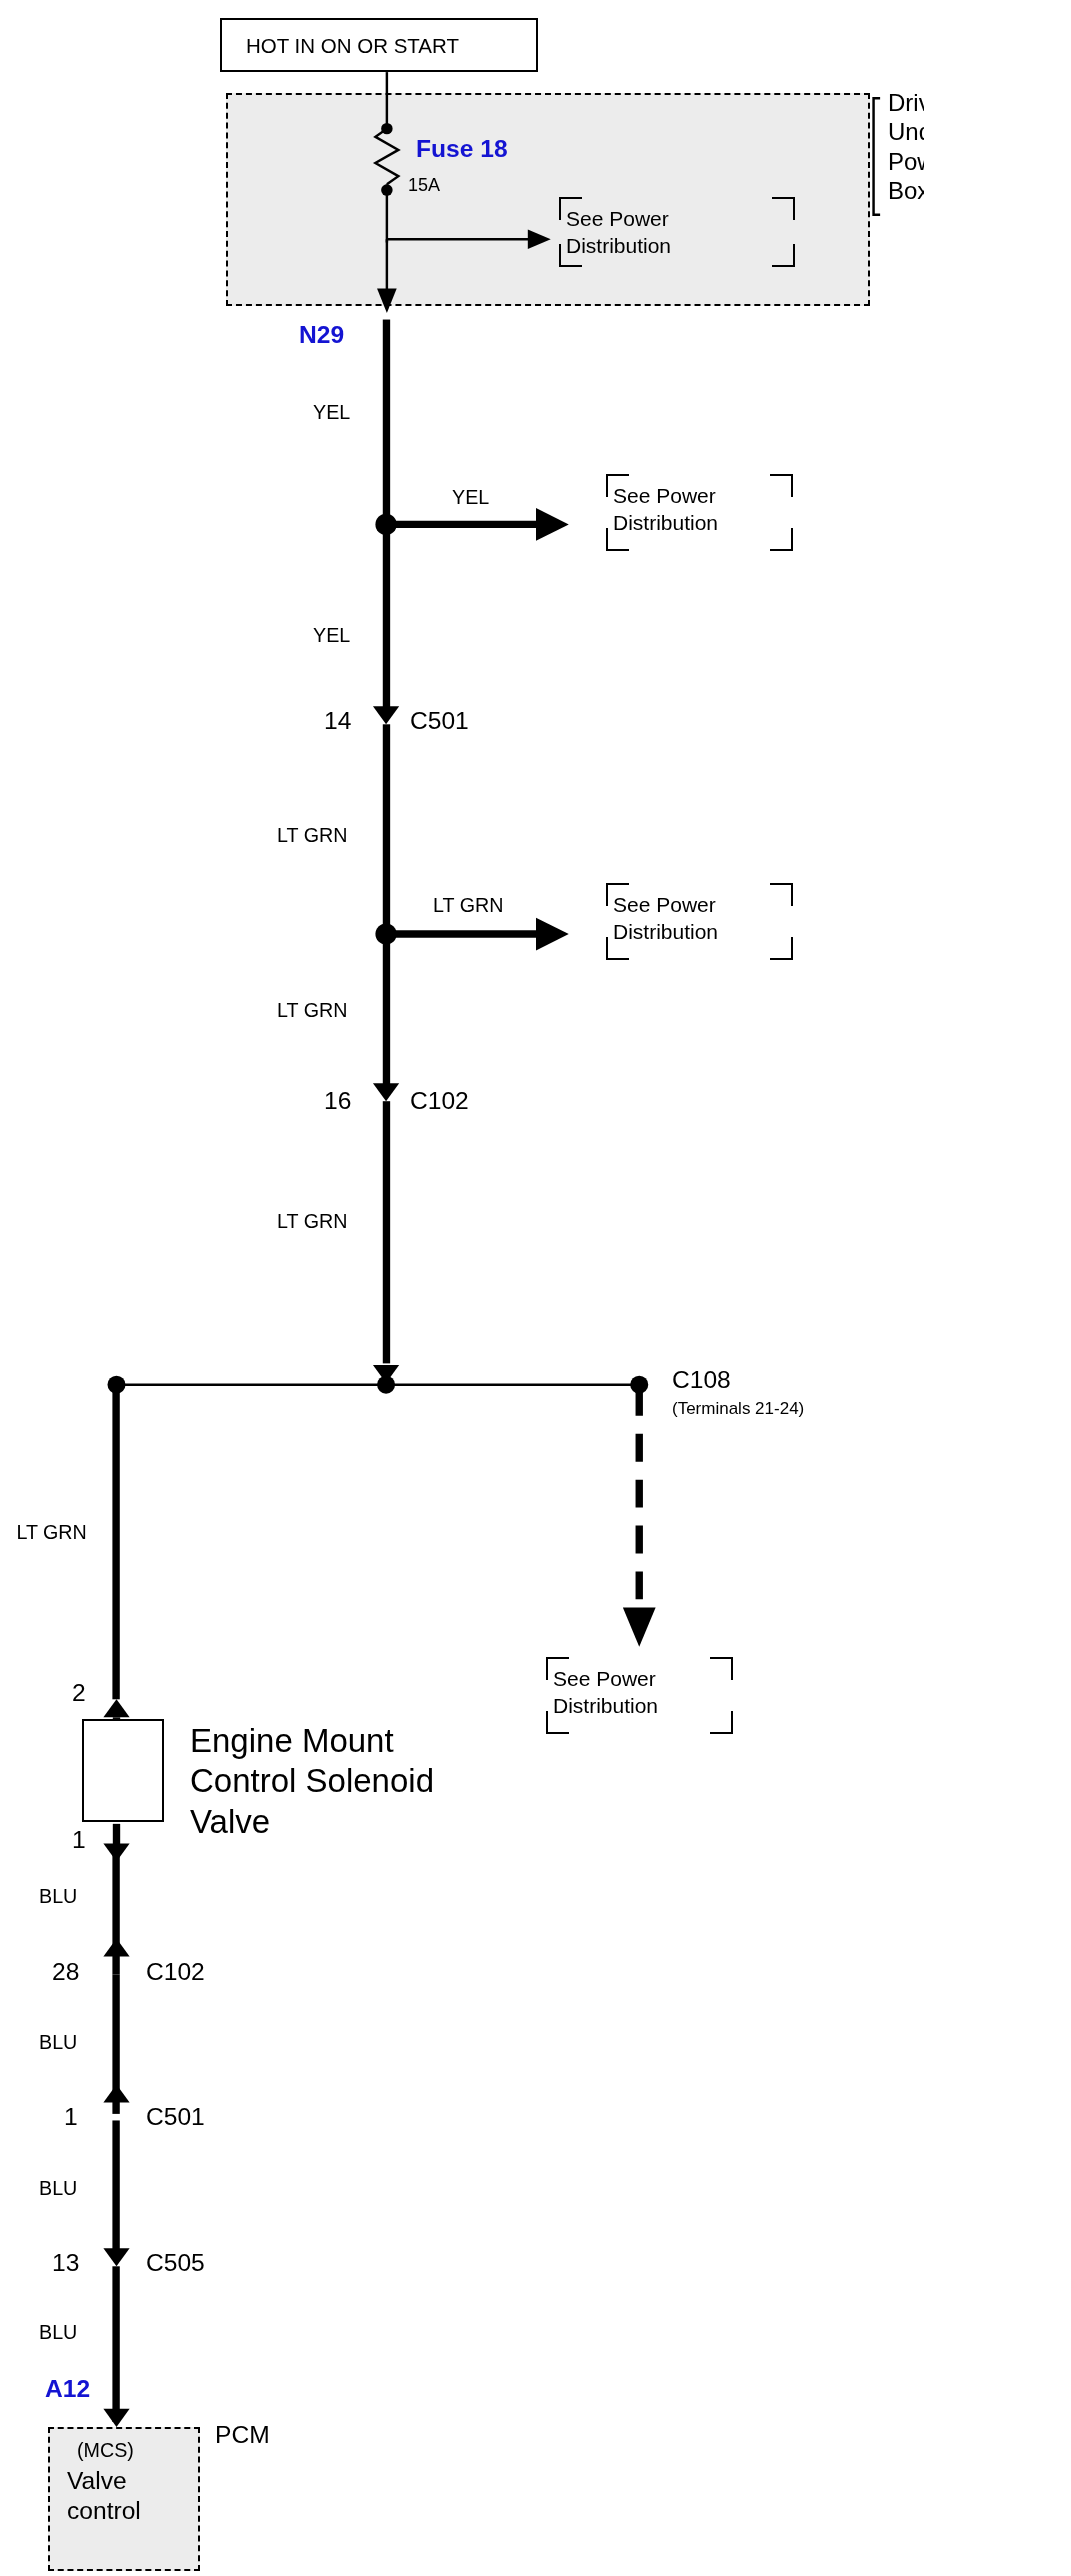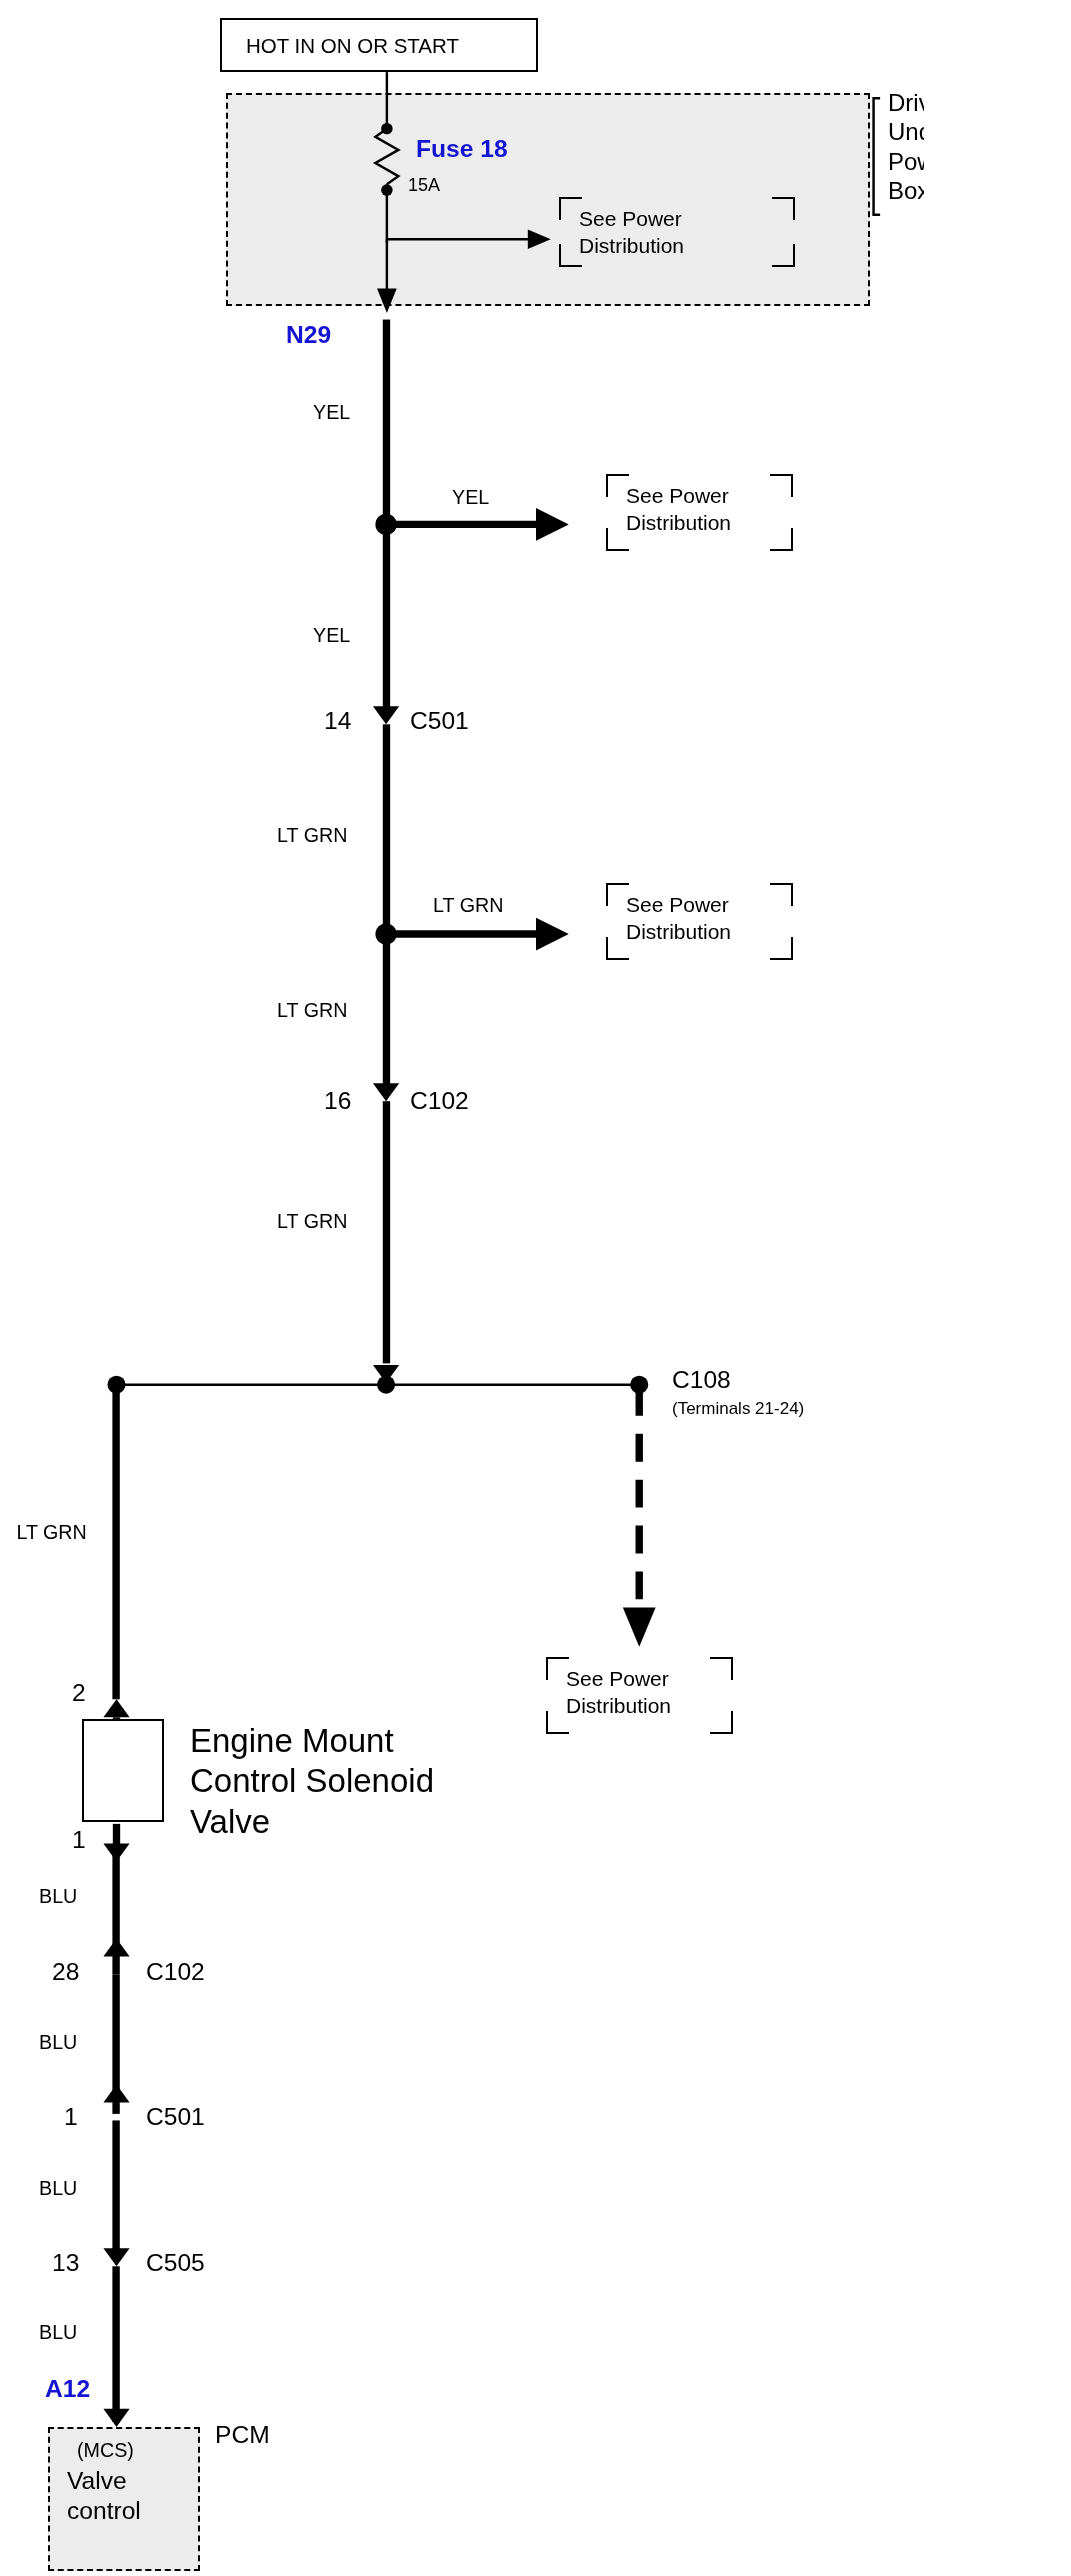--- a/index.html
+++ b/index.html
@@ -47,21 +47,21 @@
     width: 21px;
     height: 21px;
     border: 2.5px solid #000;
   }
   .spd .c-tl { left: 0; top: 0; border-right: none; border-bottom: none; }
   .spd .c-tr { right: 0; top: 0; border-left: none; border-bottom: none; }
   .spd .c-bl { left: 0; bottom: 0; border-right: none; border-top: none; }
   .spd .c-br { right: 0; bottom: 0; border-left: none; border-top: none; }
   .spd .spdtxt {
     position: absolute;
-    left: 20px;
+    left: 7px;
     top: 9px;
     white-space: pre;
     font-size: 21px;
     line-height: 1.28;
   }
   svg.ov { position: absolute; left: 0; top: 0; overflow: visible; }
   .pcmbox {
     position: absolute;
     border: 2.5px dashed #000;
     background: #ececec;
@@ -155,21 +155,21 @@
 
   <div class="spd" style="left:559px; top:197px; width:236px; height:70px;">
     <div class="corner c-tl"></div>
     <div class="corner c-tr"></div>
     <div class="corner c-bl"></div>
     <div class="corner c-br"></div>
     <div class="spdtxt">See Power
 Distribution</div>
   </div>
 
-  <div class="txt blue" style="left:286px; top:320px; font-size:24.6px; font-weight:bold;">N29</div>
+  <div class="txt blue" style="left:299px; top:320px; font-size:24.6px; font-weight:bold;">N29</div>
 
   <div class="txt" style="left:313px; top:400px; font-size:19.7px;">YEL</div>
   <div class="txt" style="left:452px; top:485px; font-size:19.7px;">YEL</div>
   <div class="txt" style="left:313px; top:623px; font-size:19.7px;">YEL</div>
   <div class="txt" style="left:277px; top:823px; font-size:19.7px;">LT GRN</div>
   <div class="txt" style="left:433px; top:893px; font-size:19.7px;">LT GRN</div>
   <div class="txt" style="left:277px; top:998px; font-size:19.7px;">LT GRN</div>
   <div class="txt" style="left:277px; top:1209px; font-size:19.7px;">LT GRN</div>
   <div class="txt" style="left:16.4px; top:1520px; font-size:19.7px;">LT GRN</div>
   <div class="txt" style="left:39px; top:1884px; font-size:19.7px;">BLU</div>

